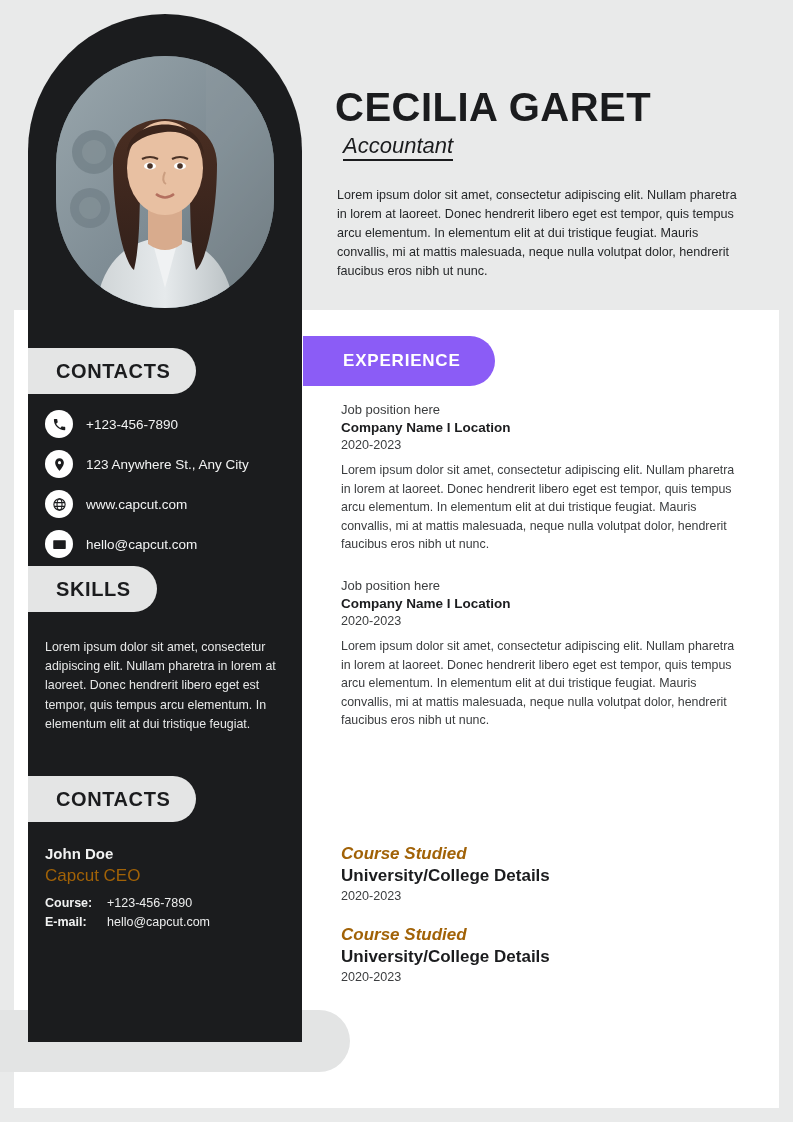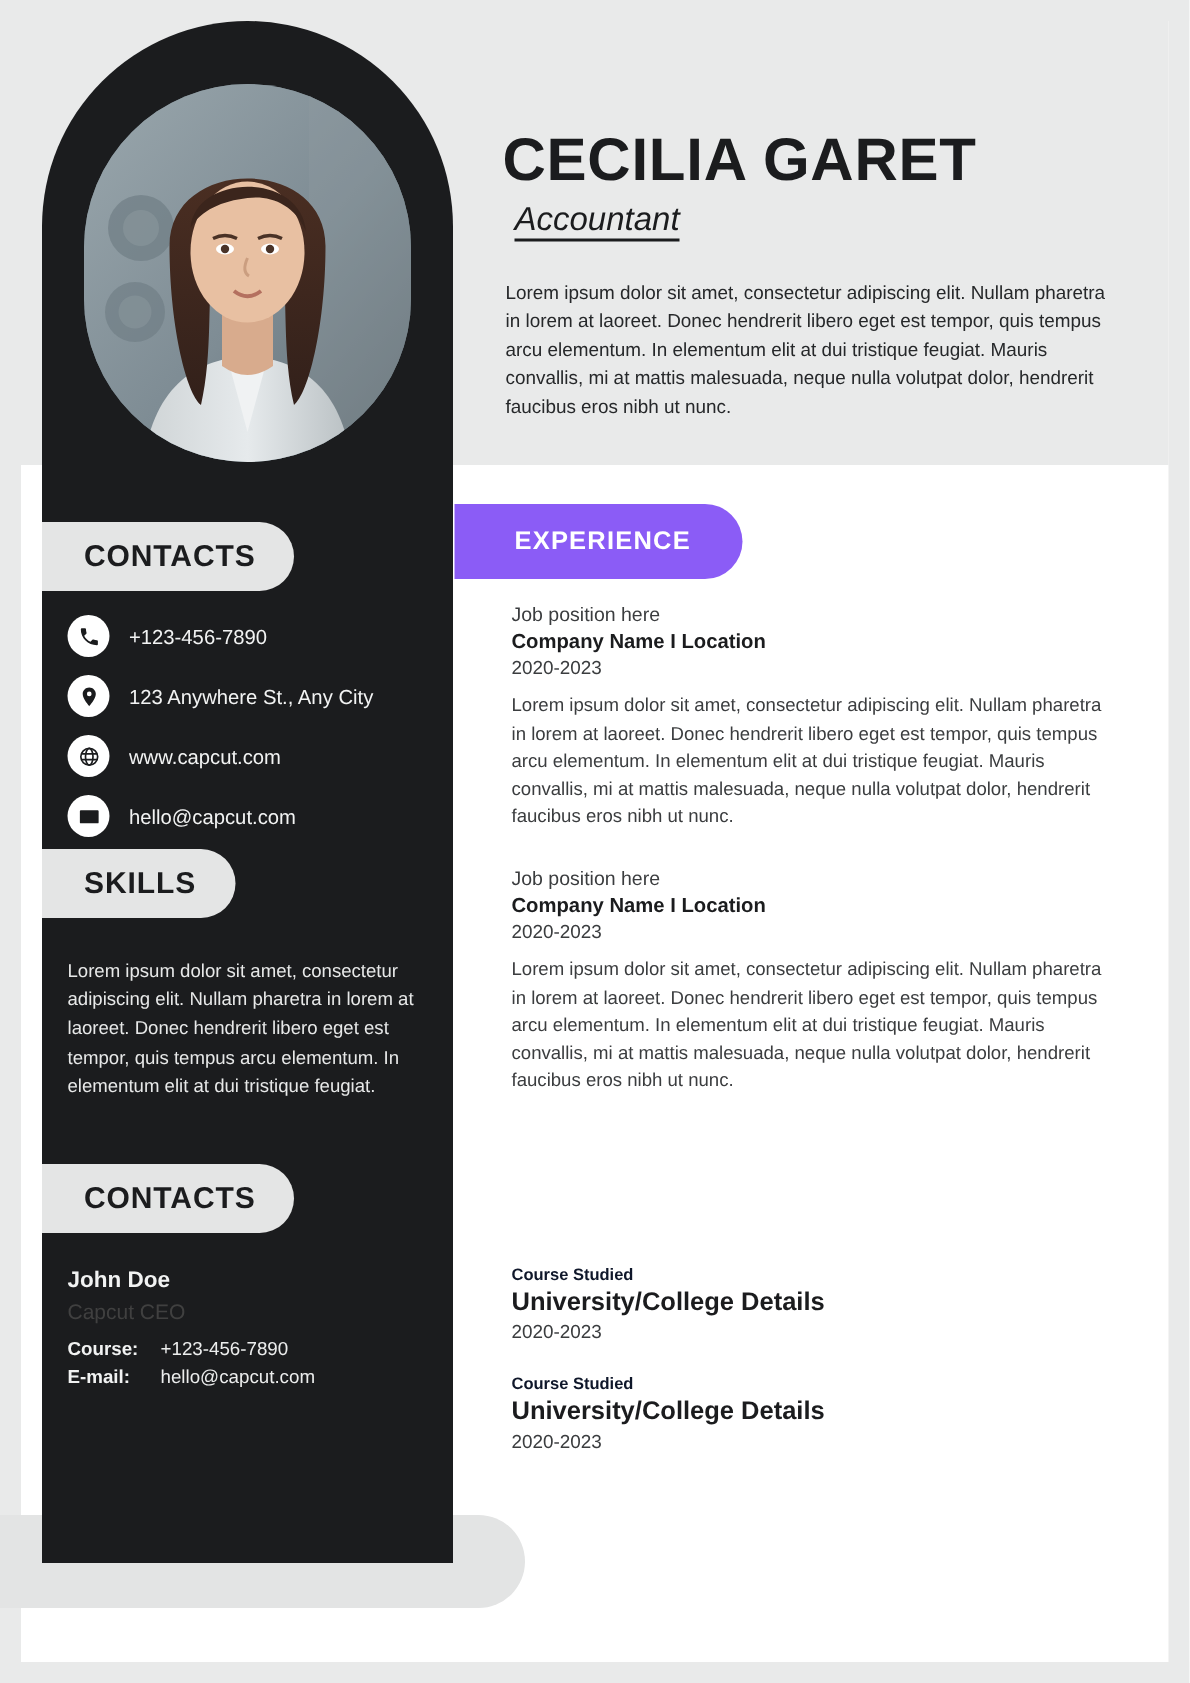--- a/index.html
+++ b/index.html
@@ -201,22 +201,22 @@
     width: 240px;
     z-index: 5;
     color: #f1f2f2;
   }
   .ref-name {
     font-size: 15px;
     font-weight: bold;
     margin-bottom: 4px;
   }
   .ref-title {
-    font-size: 14px;
-    color: #404040;
+    font-size: 17px;
+    color: #a16207;
     margin-bottom: 10px;
   }
   .ref-line {
     display: flex;
     font-size: 12.5px;
     margin-bottom: 5px;
   }
   .ref-label {
     font-weight: bold;
     width: 62px;
@@ -275,24 +275,25 @@
   .job-desc {
     font-size: 12.4px;
     line-height: 1.5;
     color: #3b3d3f;
   }
 
   .edu {
     margin-bottom: 22px;
   }
   .edu-course {
-    font-size: 11px;
-    font-weight: bold;
-    color: #0f172a;
+    font-size: 17px;
+    font-weight: bold;
+    color: #a16207;
     margin-bottom: 2px;
+    font-style: italic;
   }
   .edu-school {
     font-size: 17px;
     font-weight: bold;
     color: #1b1c1e;
     margin-bottom: 3px;
   }
   .edu-dates {
     font-size: 12.6px;
     color: #3b3d3f;

